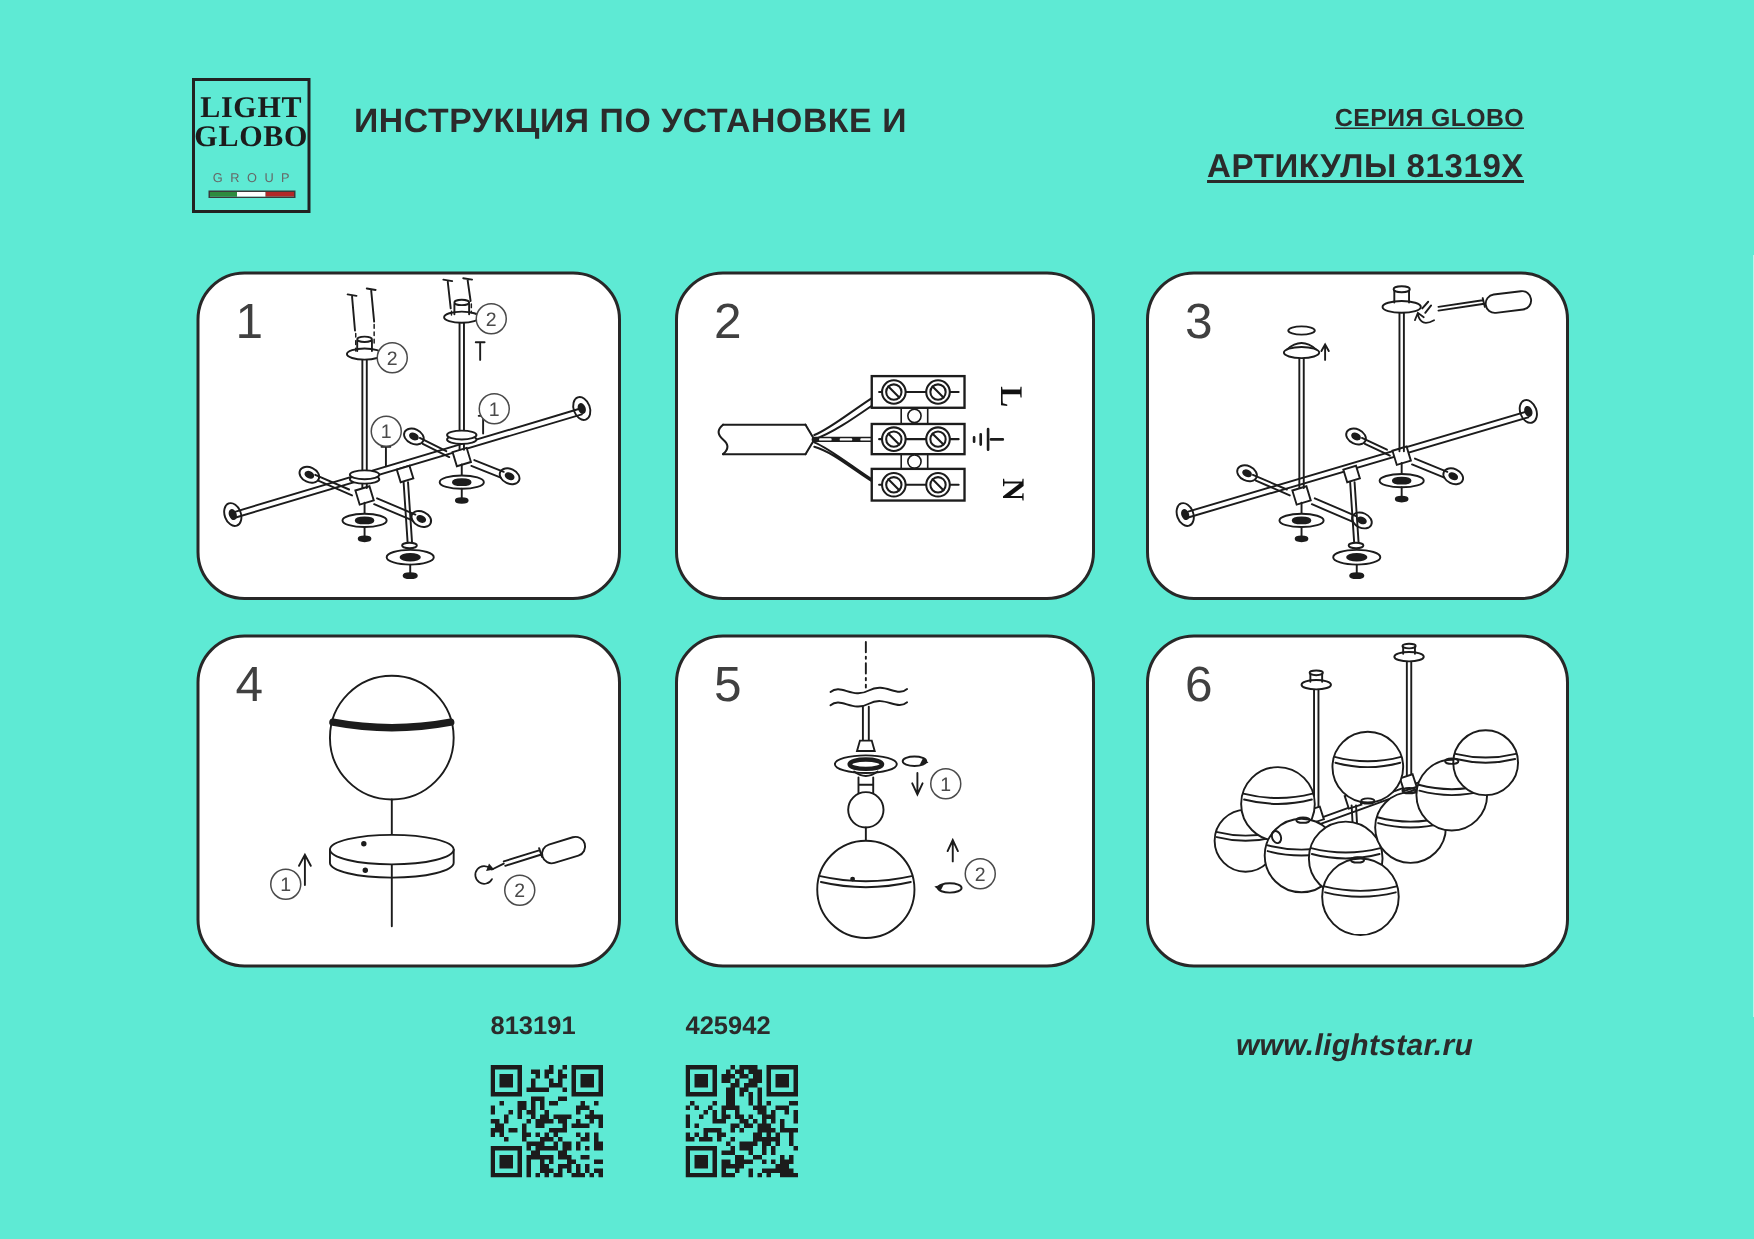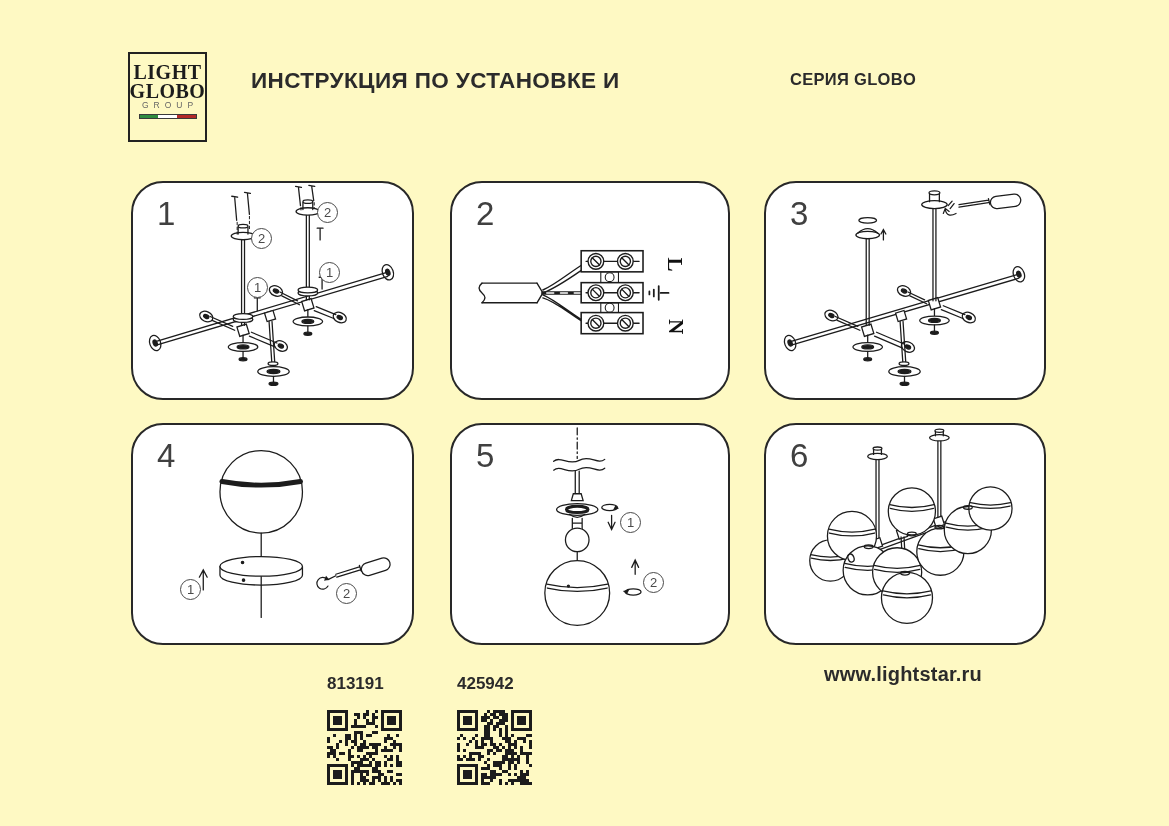--- a/index.html
+++ b/index.html
@@ -1,44 +1,44 @@
 <!DOCTYPE html>
 <html><head>
 <meta charset="utf-8">
 <style>
   html,body{margin:0;padding:0;background:#fff;}
-  #page{position:relative;width:1169px;height:826px;background:#fef9c3;overflow:hidden;
+  #page{position:relative;width:1169px;height:826px;background:#5eead4;overflow:hidden;
         font-family:"Liberation Sans",sans-serif;color:#2c2c2c;}
   
   #logo-box{position:absolute;left:128px;top:52px;width:79px;height:90px;border:2px solid #222;
             box-sizing:border-box;display:flex;flex-direction:column;align-items:center;padding-top:9px;}
   .logo-big{font-family:"Liberation Serif",serif;font-weight:700;font-size:20px;line-height:0.93;
             color:#1c1c1c;letter-spacing:0.5px;}
-  .logo-group{font-size:8.5px;letter-spacing:5px;color:#666;margin-top:0;margin-left:5px;}
+  .logo-group{font-size:8.5px;letter-spacing:5px;color:#666;margin-top:13px;margin-left:5px;}
   #logo-flag{width:58px;height:5px;border:1px solid #3a3a3a;box-sizing:border-box;display:flex;margin-top:4px;}
   #logo-flag .seg{flex:1;height:100%;}
-  #title{position:absolute;left:251px;top:66px;font-size:22.5px;font-weight:700;line-height:1.35;
+  #title{position:absolute;left:236px;top:66px;font-size:22.5px;font-weight:700;line-height:1.35;
          letter-spacing:0.4px;color:#2b2b2b;}
-  #head-right{position:absolute;left:790px;top:70px;width:226px;text-align:left;color:#2b2b2b;}
+  #head-right{position:absolute;left:790px;top:70px;width:226px;text-align:right;color:#2b2b2b;text-decoration:underline;}
   #series{font-size:16.5px;font-weight:700;letter-spacing:0.3px;}
   #articles{font-size:22px;font-weight:700;letter-spacing:0.4px;margin-top:9px;}
   
   .panel{position:absolute;border:2px solid #282828;border-radius:32px;background:#fff;box-sizing:border-box;}
   .art{position:absolute;left:0;top:0;width:100%;height:100%;}
   .pnum{position:absolute;left:24px;top:12px;font-size:33px;color:#404040;}
   .co{position:absolute;width:21px;height:21px;border:1.8px solid #4a4a4a;border-radius:50%;
       box-sizing:border-box;display:flex;align-items:center;justify-content:center;
       font-size:13px;color:#4a4a4a;background:#fff;}
   .rot{position:absolute;width:24px;text-align:center;transform:rotate(90deg);
        font-family:"Liberation Serif",serif;font-weight:700;font-size:21px;color:#111;}
   
   .qr-label{position:absolute;width:74px;font-size:17px;font-weight:700;color:#2b2b2b;}
   .qr{position:absolute;width:75px;height:75px;}
-  #website{position:absolute;left:790px;top:663px;width:226px;text-align:center;
-           font-size:20px;font-weight:700;letter-spacing:0.2px;color:#2b2b2b;}
+  #website{position:absolute;left:790px;top:686px;width:226px;text-align:center;
+           font-size:20px;font-weight:700;letter-spacing:0.2px;color:#2b2b2b;font-style:italic;}
 </style>
 </head>
 <body>
 
 <div id="page">
 
   <div id="logo-box">
     <div class="logo-big">LIGHT</div>
     <div class="logo-big">GLOBO</div>
     <div class="logo-group">GROUP</div>
@@ -48,20 +48,21 @@
       <span class="seg" style="background:#b22828"></span>
     </div>
   </div>
 
   <div id="title">
     <div>ИНСТРУКЦИЯ ПО УСТАНОВКЕ И</div>
   </div>
 
   <div id="head-right">
     <div id="series">СЕРИЯ GLOBO</div>
+    <div id="articles">АРТИКУЛЫ 81319X</div>
   </div>
 
   <div class="panel" style="left:131px;top:181px;width:283px;height:219px">
     <svg class="art" viewBox="0 0 283 219" stroke="#1c1c1c" fill="none" stroke-width="1.3" stroke-linecap="round">
       <g>
         <path d="M24 161 L258 91 M24 165 L259 95"></path>
         <ellipse cx="22" cy="163" rx="5.5" ry="8" transform="rotate(-20 22 163)"></ellipse>
         <ellipse cx="22" cy="163" rx="2" ry="3.2" transform="rotate(-20 22 163)" fill="#1c1c1c"></ellipse>
         <ellipse cx="259" cy="91" rx="5.5" ry="8" transform="rotate(-20 259 91)"></ellipse>
         <ellipse cx="259" cy="91" rx="2" ry="3.2" transform="rotate(-20 259 91)" fill="#1c1c1c"></ellipse>

